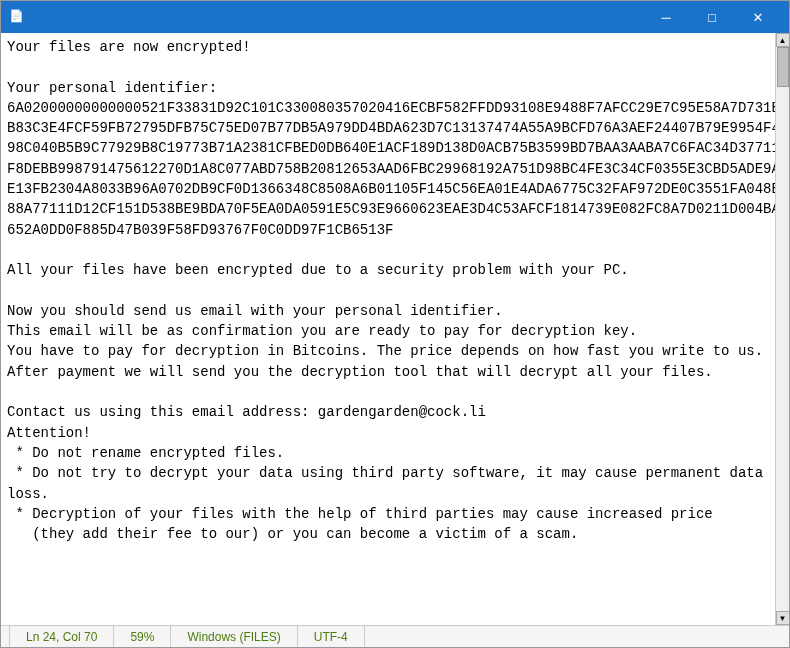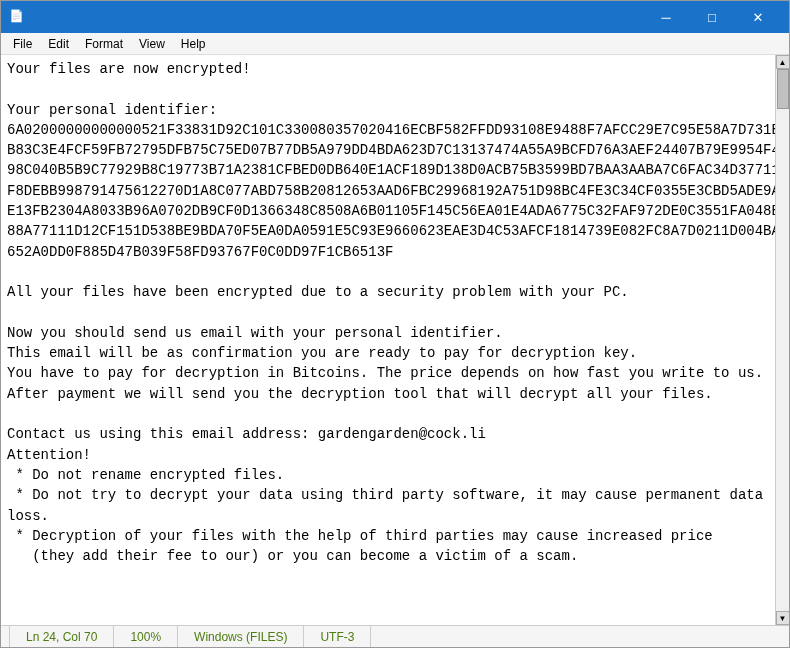--- a/index.html
+++ b/index.html
@@ -191,27 +191,20 @@
     <div class="title-bar-left">
       <span class="title-icon">📄</span>
     </div>
     <div class="title-bar-controls">
       <button class="title-btn">─</button>
       <button class="title-btn">□</button>
       <button class="title-btn close">✕</button>
     </div>
   </div>
 
-  <div class="menu-bar">
-    <div class="menu-item">File</div>
-    <div class="menu-item">Edit</div>
-    <div class="menu-item">Format</div>
-    <div class="menu-item">View</div>
-    <div class="menu-item">Help</div>
-  </div>
 
   <div class="editor-wrapper">
     <textarea class="text-content" spellcheck="false" style="">Your files are now encrypted!
 
 Your personal identifier:
 6A02000000000000521F33831D92C101C330080357020416ECBF582FFDD93108E9488F7AFCC29E7C95E58A7D731B3172CBAB
 B83C3E4FCF59FB72795DFB75C75ED07B77DB5A979DD4BDA623D7C13137474A55A9BCFD76A3AEF24407B79E9954F435C77896
 98C040B5B9C77929B8C19773B71A2381CFBED0DB640E1ACF189D138D0ACB75B3599BD7BAA3AABA7C6FAC34D37711C9870BA1
 F8DEBB998791475612270D1A8C077ABD758B20812653AAD6FBC29968192A751D98BC4FE3C34CF0355E3CBD5ADE9AA49D6138
 E13FB2304A8033B96A0702DB9CF0D1366348C8508A6B01105F145C56EA01E4ADA6775C32FAF972DE0C3551FA048BA5C10E4C
@@ -236,17 +229,17 @@
       <div class="scroll-arrow">▲</div>
       <div class="scroll-track">
         <div class="scroll-thumb"></div>
       </div>
       <div class="scroll-arrow">▼</div>
     </div>
   </div>
 
   <div class="status-bar">
     <div class="status-item">Ln 24, Col 70</div>
-    <div class="status-item">100%</div>
+    <div class="status-item">59%</div>
     <div class="status-item">Windows (FILES)</div>
-    <div class="status-item">UTF-3</div>
+    <div class="status-item">UTF-4</div>
   </div>
 </div>
 
 </body></html>

